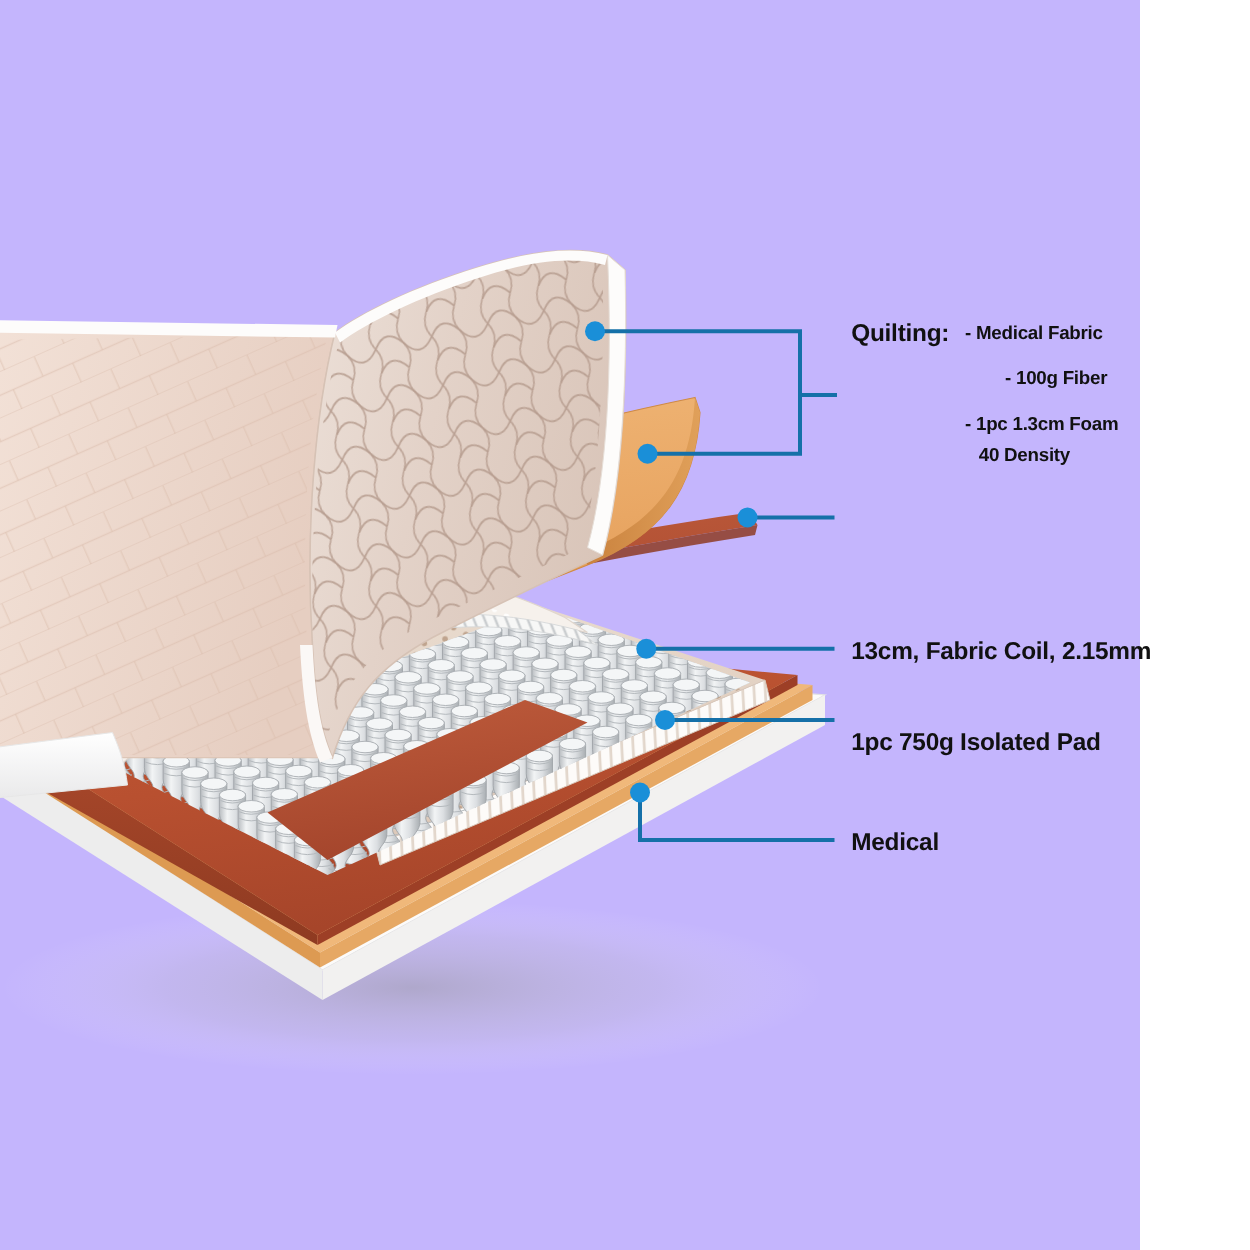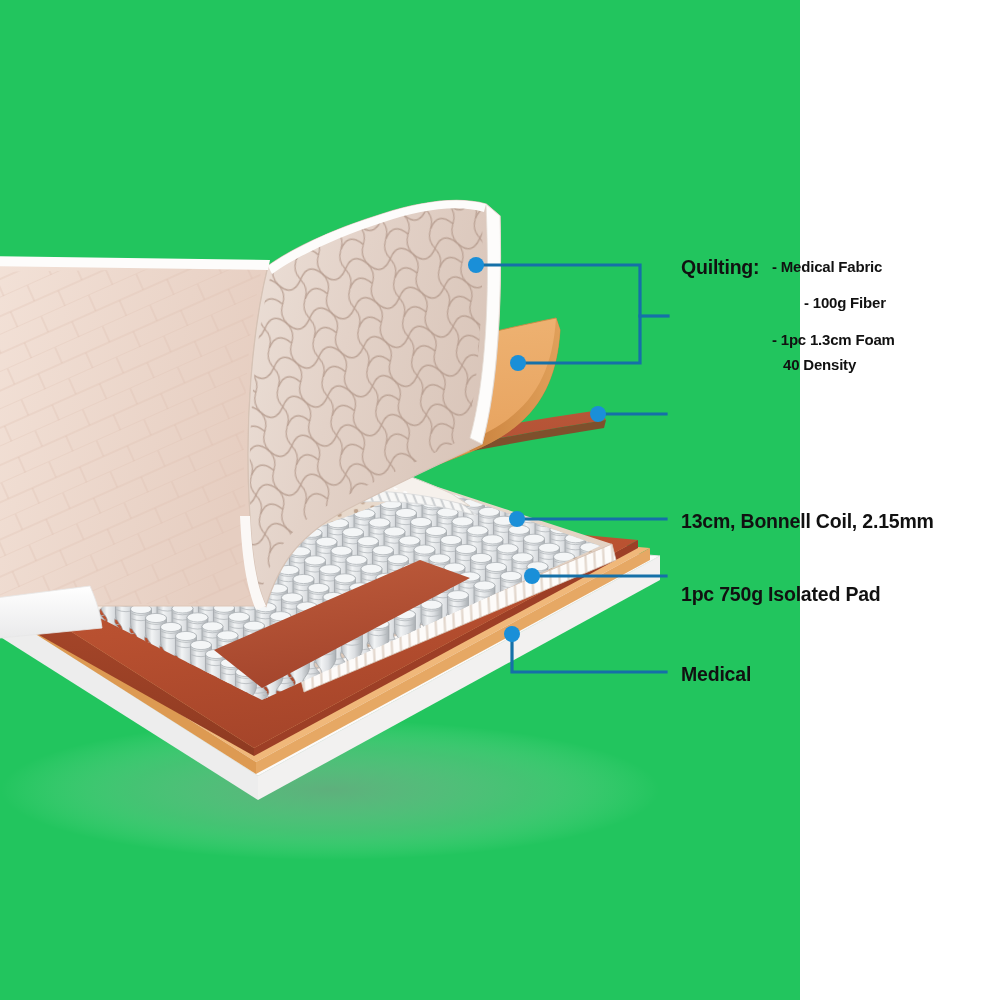--- a/index.html
+++ b/index.html
@@ -1,18 +1,18 @@
 <!DOCTYPE html>
 <html><head>
 <meta charset="utf-8">
 <style>
   html,body{margin:0;padding:0;background:#fff;}
   body{width:1000px;height:1000px;overflow:hidden;
        font-family:"Liberation Sans",sans-serif;}
-  #stage{position:relative;width:800px;height:1000px;background:#22c55e;}
+  #stage{position:relative;width:912px;height:1000px;background:#c4b5fd;}
   #art{position:absolute;left:0;top:0;width:1000px;height:1000px;}
   .lbl{position:absolute;color:#111111;font-weight:bold;font-size:19.5px;
        letter-spacing:-0.2px;white-space:nowrap;line-height:30px;}
   .sub{position:absolute;color:#111111;font-weight:bold;font-size:15px;
        letter-spacing:-0.2px;white-space:nowrap;line-height:30px;}
 </style>
 </head>
 <body>
 
 <div id="stage">
@@ -1782,19 +1782,19 @@
   </g>
 </svg>
 
 <div class="lbl" style="left:681px;top:252px;">Quilting:</div>
 <div class="sub" style="left:772px;top:252px;">- Medical Fabric</div>
 <div class="sub" style="left:804px;top:288px;">- 100g Fiber</div>
 <div class="sub" style="left:772px;top:325px;">- 1pc 1.3cm Foam</div>
 <div class="sub" style="left:783px;top:350px;">40 Density</div>
 
 
-<div class="lbl" style="left:681px;top:506px;">13cm, Bonnell Coil, 2.15mm</div>
+<div class="lbl" style="left:681px;top:506px;">13cm, Fabric Coil, 2.15mm</div>
 
 <div class="lbl" style="left:681px;top:563px;margin-top:16px;">1pc 750g Isolated Pad</div>
 
 <div class="lbl" style="left:681px;top:659px;">Medical</div>
 
 </div>
 
 </body></html>

